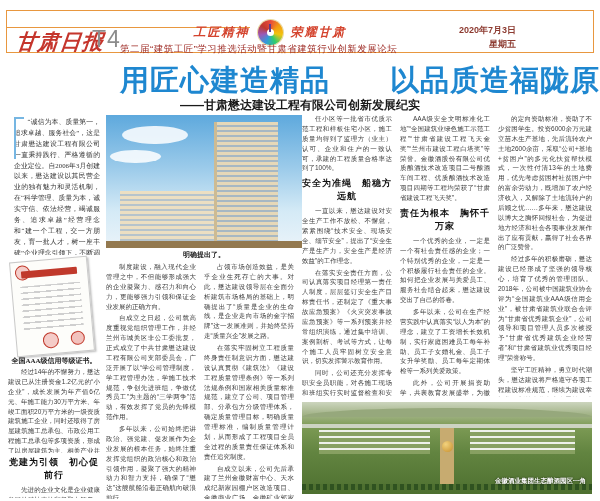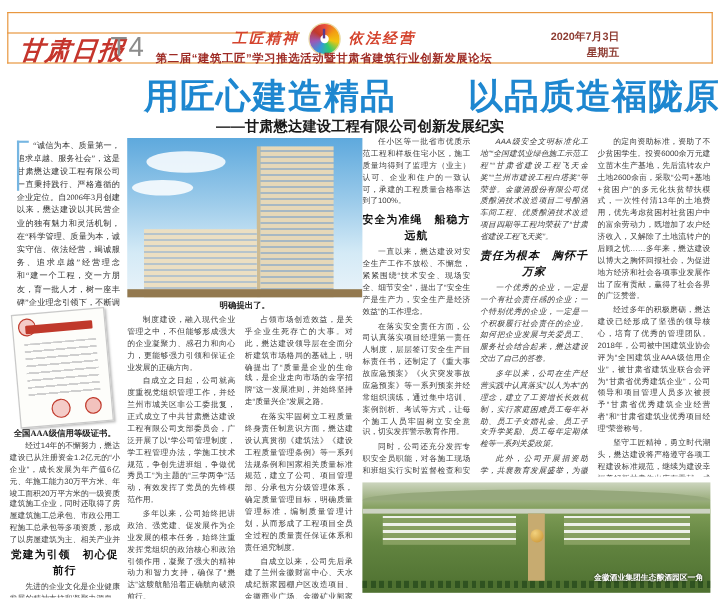--- a/index.html
+++ b/index.html
@@ -10,22 +10,22 @@
   .masthead{position:absolute;left:16px;top:28px;font-family:"Liberation Serif",serif;
             font-style:italic;font-weight:bold;font-size:21px;color:#c5352c;letter-spacing:1px;transform:skewX(-6deg);}
   .pageno{position:absolute;left:92px;top:26px;font-size:23px;font-weight:normal;color:#8c8c8c;letter-spacing:1px;}
   .slogan-row{position:absolute;left:150px;top:20px;width:240px;display:flex;align-items:center;justify-content:center;gap:8px;}
   .slogan{font-family:Liberation Sans, sans-serif;font-style:italic;font-weight:bold;font-size:12px;color:#d4442e;letter-spacing:2px;}
   .logo{width:25px;height:25px;border-radius:50%;position:relative;flex:0 0 auto;
         background:conic-gradient(#e74c3c,#f39c12,#f1c40f,#2ecc71,#3498db,#9b59b6,#c0392b,#e74c3c);
         box-shadow:0 0 0 1px #e8d9a0;}
   .logo::after{content:"";position:absolute;left:9px;top:9px;width:7px;height:7px;border-radius:50%;background:#fff;}
   .logo::before{content:"";position:absolute;left:11.5px;top:4px;width:2px;height:8px;background:#5b3b8c;z-index:2;}
-  .forum{position:absolute;left:120px;top:43px;width:300px;text-align:center;font-size:9.5px;
-         font-weight:bold;color:#9e2b25;letter-spacing:.5px;}
+  .forum{position:absolute;left:120px;top:43px;width:300px;text-align:left;font-size:9.5px;
+         font-weight:normal;color:#9e2b25;letter-spacing:.5px;}
   .dateblock{position:absolute;left:430px;top:24px;width:86px;text-align:right;font-size:9px;
              color:#8d3b31;font-weight:bold;line-height:1.5;}
   
   .main-title{position:absolute;left:0;top:61px;width:100%;text-align:right;font-size:29px;
               font-weight:bold;color:#1e87d0;letter-spacing:1px;}
   .sub-title{position:absolute;left:0;top:97px;width:100%;text-align:center;font-size:12px;
              font-weight:bold;color:#1a1a1a;}
   
   .colbox{position:absolute;overflow:hidden;}
   .para{font-size:6.5px;line-height:1.52;color:#3c3c3c;text-align:justify;text-indent:2em;margin:0 0 2px;}
@@ -81,21 +81,21 @@
   <div class="hl" style="left:6px;top:52px;width:588px;height:1px;"></div>
   <div class="hl" style="left:6px;top:10px;width:1px;height:43px;"></div>
   <div class="hl" style="left:593px;top:10px;width:1px;height:43px;"></div>
 
   <div class="masthead">甘肃日报</div>
   <div class="pageno">T4</div>
 
   <div class="slogan-row">
     <span class="slogan">工匠精神</span>
     <span class="logo"></span>
-    <span class="slogan">依法经营</span>
+    <span class="slogan">荣耀甘肃</span>
   </div>
   <div class="forum">第二届“建筑工匠”学习推选活动暨甘肃省建筑行业创新发展论坛</div>
 
   <div class="dateblock">
     <div>2020年7月3日</div>
     <div>星期五</div>
   </div>
 
   <div class="main-title">用匠心建造精品　　以品质造福陇原</div>
   <div class="sub-title">——甘肃懋达建设工程有限公司创新发展纪实</div>
@@ -145,21 +145,21 @@
 
   <div class="colbox" style="left:302px;top:114px;width:90px;height:283px;">
     <p class="para">任小区等一批省市优质示范工程和样板住宅小区，施工质量均得到了监理方（业主）认可、企业和住户的一致认可，承建的工程质量合格率达到了100%。</p>
     <div class="h2">安全为准绳　船稳方远航</div>
     <p class="para">一直以来，懋达建设对安全生产工作不放松、不懈怠，紧紧围绕“技术安全、现场安全、细节安全”，提出了“安全生产是生产力，安全生产是经济效益”的工作理念。</p>
     <p class="para">在落实安全责任方面，公司认真落实项目经理第一责任人制度，层层签订安全生产目标责任书，还制定了《重大事故应急预案》《火灾突发事故应急预案》等一系列预案并经常组织演练，通过集中培训、案例剖析、考试等方式，让每个施工人员牢固树立安全意识，切实发挥警示教育作用。</p>
     <p class="para">同时，公司还充分发挥专职安全员职能，对各施工现场和班组实行实时监督检查和安全隐患排查，做到了事故原因未查清不放过、责任人员未处理不放过、整改措施未落实不放过、有关人员未受到教育不放过。</p>
 
   </div>
 
-  <div class="colbox" style="left:400px;top:114px;width:90px;height:283px;font-style:italic;">
+  <div class="colbox" style="left:400px;top:114px;width:90px;height:283px;">
     <p class="para">AAA级安全文明标准化工地”“全国建筑业绿色施工示范工程”“甘肃省建设工程飞天金奖”“兰州市建设工程白塔奖”等荣誉。金徽酒股份有限公司优质酿酒技术改造项目二号酿酒车间工程、优质酿酒技术改造项目四期等工程均荣获了“甘肃省建设工程飞天奖”。</p>
     <div class="h2">责任为根本　胸怀千万家</div>
     <p class="para">一个优秀的企业，一定是一个有社会责任感的企业；一个特别优秀的企业，一定是一个积极履行社会责任的企业。如何把企业发展与关爱员工、服务社会结合起来，懋达建设交出了自己的答卷。</p>
     <p class="para">多年以来，公司在生产经营实践中认真落实“以人为本”的理念，建立了工资增长长效机制，实行家庭困难员工每年补助、员工子女婚礼金、员工子女升学奖励、员工每年定期体检等一系列关爱政策。</p>
     <p class="para">此外，公司开展捐资助学，共襄教育发展盛举，为徽县四中等中小学发展特色素质教育、改善办学条件捐助200多万元，制定了“资助贫困学生实施办法”，确定了小学生每人每月300元、初中生每人每月400元、高中生每人每月600元</p>
   </div>
 
   <div class="colbox" style="left:498px;top:114px;width:94px;height:283px;">
     <p class="para">的定向资助标准，资助了不少贫困学生。投资6000余万元建立苗木生产基地，先后流转农户土地2600余亩，采取“公司+基地+贫困户”的多元化扶贫帮扶模式，一次性付清13年的土地费用，优先考虑贫困村社贫困户中的富余劳动力，既增加了农户经济收入，又解除了土地流转户的后顾之忧……多年来，懋达建设以博大之胸怀回报社会，为促进地方经济和社会各项事业发展作出了应有贡献，赢得了社会各界的广泛赞誉。</p>
     <p class="para">经过多年的积极磨砺，懋达建设已经形成了坚强的领导核心，培育了优秀的管理团队。2018年，公司被中国建筑业协会评为“全国建筑业AAA级信用企业”，被甘肃省建筑业联合会评为“甘肃省优秀建筑企业”，公司领导和项目管理人员多次被授予“甘肃省优秀建筑企业经营者”和“甘肃省建筑业优秀项目经理”荣誉称号。</p>

